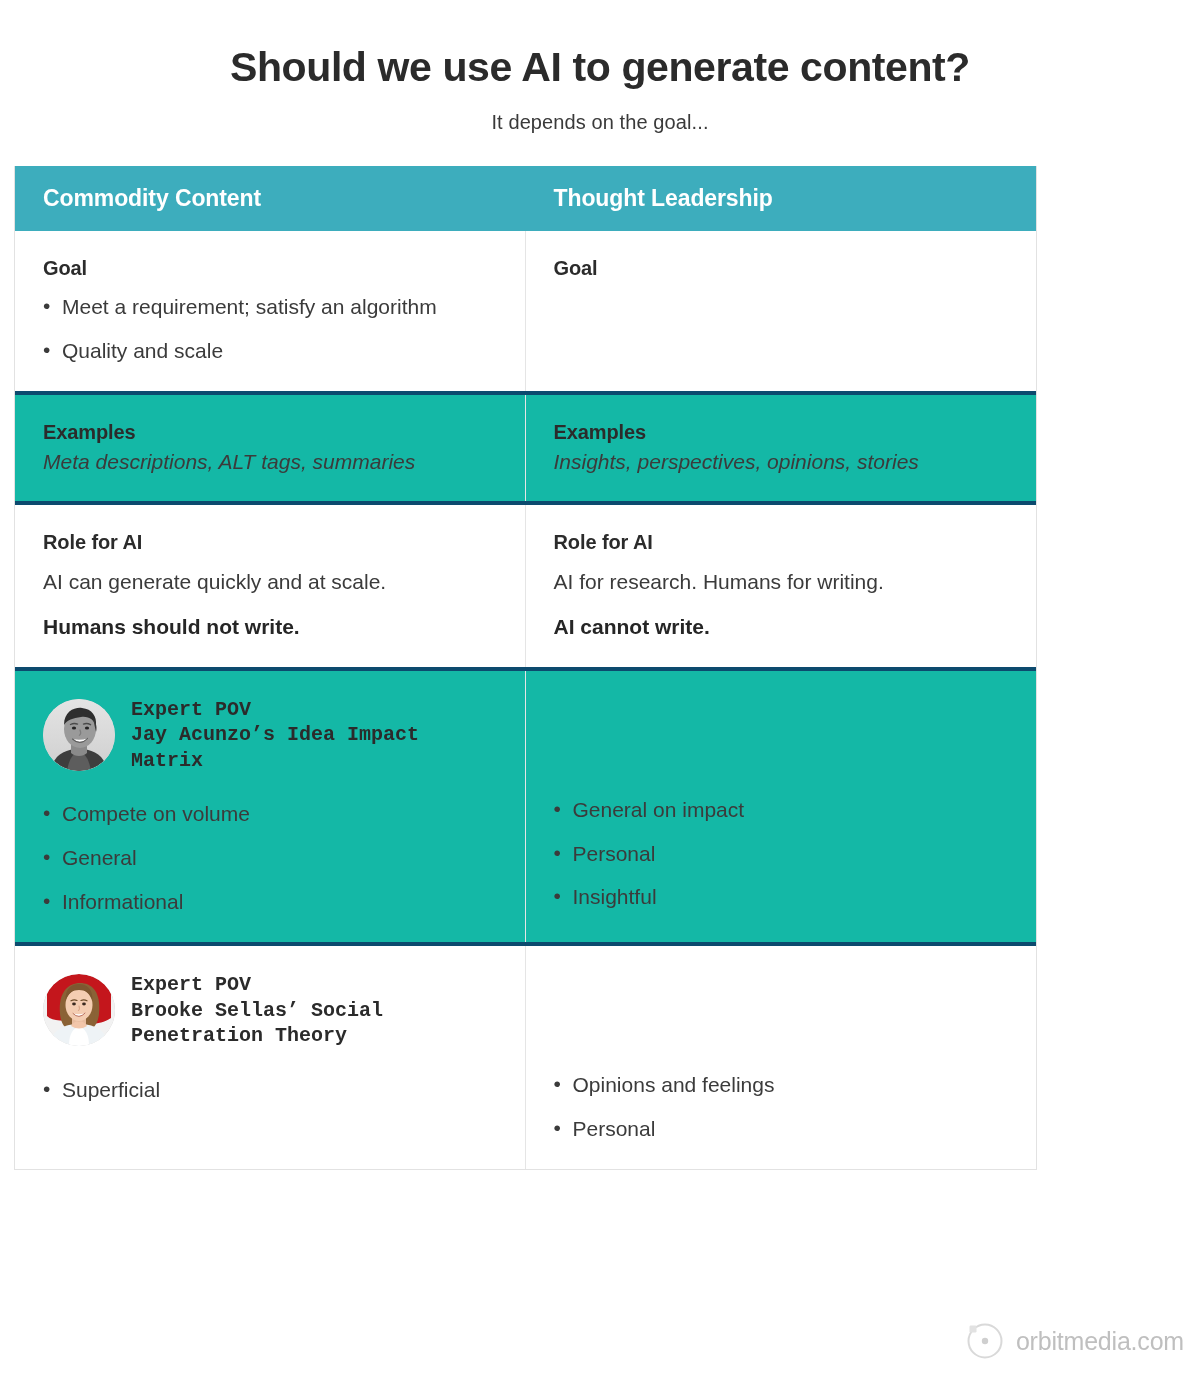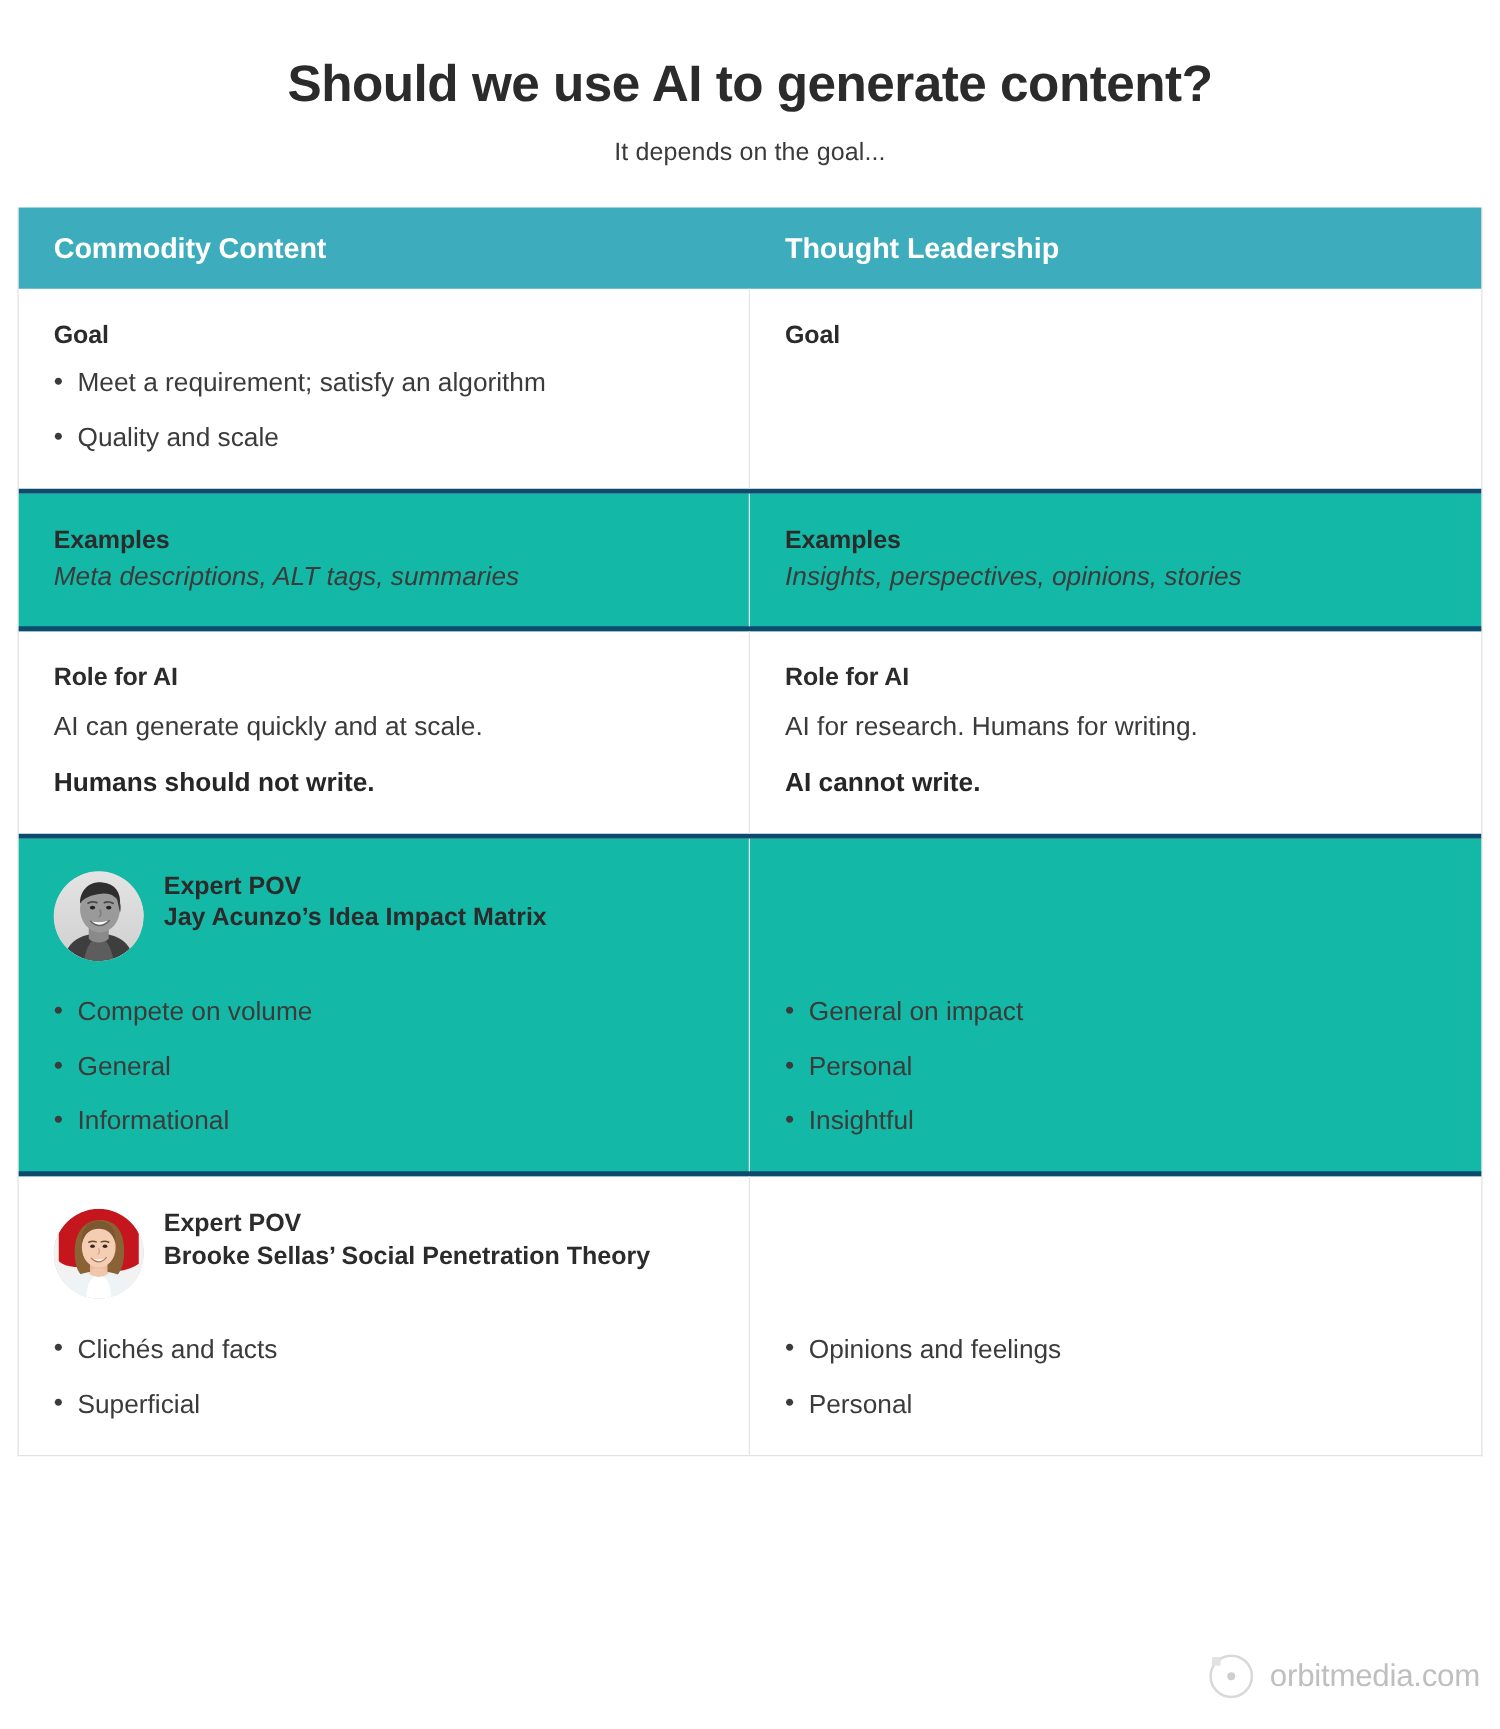--- a/index.html
+++ b/index.html
@@ -38,21 +38,21 @@
     color: #3a3a3a;
     padding-top: 20px;
     letter-spacing: 0.1px;
   }
 
   
   .table {
     position: absolute;
     left: 14px;
     top: 166px;
-    width: 1172px;
+    width: 1023px;
     border: 1px solid #e2e2e2;
     border-top: none;
   }
 
   .row {
     display: flex;
     width: 100%;
     border-bottom: 4px solid #0c4a6e;
   }
   .row:last-child { border-bottom: none; }
@@ -123,23 +123,24 @@
   }
   .para.strong {
     font-weight: bold;
     color: #262626;
     margin-bottom: 0;
   }
 
   
   .expert-head {
     display: flex;
-    align-items: flex-start;
+    align-items: center;
     gap: 16px;
     margin-bottom: 28px;
+    font-family: Liberation Mono, monospace;
   }
   .avatar {
     width: 72px;
     height: 72px;
     border-radius: 50%;
     flex: 0 0 72px;
     overflow: hidden;
     position: relative;
     background: #d8d8d8;
   }
@@ -331,21 +332,20 @@
                 <path d="M28 52 q4 -6 8 -4 q4 -2 8 4 q-8 5 -16 0 z" fill="#f2c6aa"></path>
               </g>
             </svg>
           </div>
           <div class="expert-text">
             <div class="l1">Expert POV</div>
             <div class="l2">Brooke Sellas’ Social Penetration Theory</div>
           </div>
         </div>
         <ul class="bullets">
-          <li>Clichés and facts</li>
           <li>Superficial</li>
         </ul>
       </div>
       <div class="cell">
         <div class="spacer-pov"></div>
         <ul class="bullets">
           <li>Opinions and feelings</li>
           <li>Personal</li>
         </ul>
       </div>

